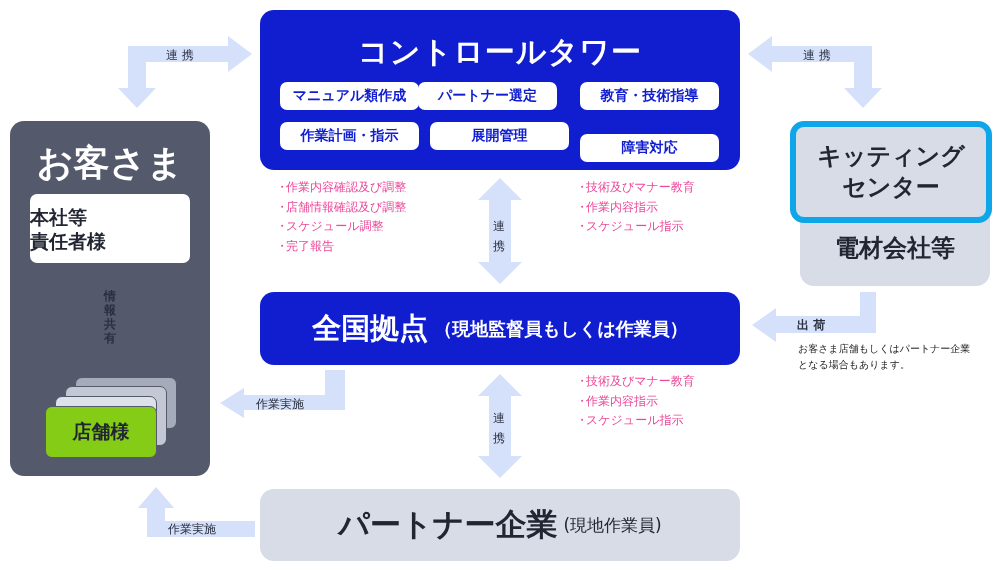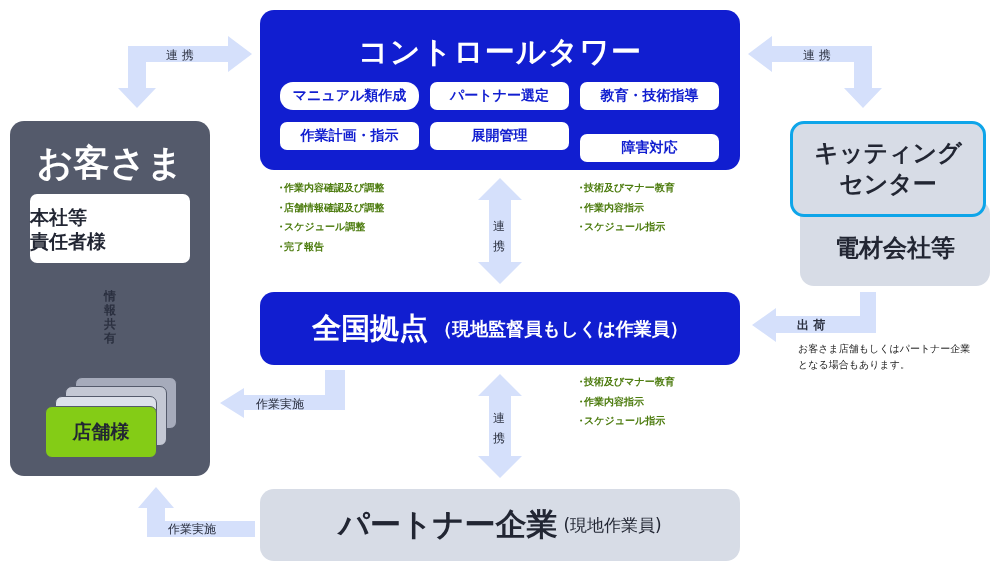--- a/index.html
+++ b/index.html
@@ -4,30 +4,30 @@
 <style>
   html,body{margin:0;padding:0;background:#ffffff;}
   body{width:1000px;height:571px;position:relative;overflow:hidden;
        font-family:"DejaVu Sans","Liberation Sans",sans-serif;color:#222633;}
   .abs{position:absolute;}
   .blue{background:#111ed0;color:#fff;}
   .ctl{left:260px;top:10px;width:480px;height:160px;border-radius:14px;}
   .ctl-title{position:absolute;left:0;right:0;top:22px;text-align:center;font-size:30px;font-weight:bold;letter-spacing:1px;}
   .pill{position:absolute;width:139px;height:28px;background:#fff;color:#111ed0;border-radius:7px;
         font-size:14px;font-weight:bold;display:flex;align-items:center;justify-content:center;}
-  .bullets{font-size:10px;line-height:19.5px;color:#4d7c0f;font-weight:bold;}
+  .bullets{font-size:12px;line-height:19.5px;color:#ec4899;font-weight:normal;}
   .bullets div::before{content:"・";margin-right:-2px;}
   .arrow-label{font-size:12px;color:#2a2f3f;}
   .customer{left:10px;top:121px;width:200px;height:355px;background:#545a6b;border-radius:14px;}
   .cust-title{position:absolute;left:0;right:0;top:18px;text-align:center;color:#fff;font-size:36px;font-weight:bold;}
   .hq{position:absolute;left:20px;top:73px;width:160px;height:69px;background:#fff;border-radius:7px;
       font-size:19px;font-weight:bold;text-align:center;line-height:24px;display:flex;align-items:flex-start;justify-content:center;flex-direction:column;}
   .card{position:absolute;border-radius:7px;}
   .kit{left:790px;top:121px;width:190px;height:90px;background:#d7dce6;border-radius:14px;
-       font-size:24px;font-weight:bold;display:flex;flex-direction:column;align-items:center;justify-content:center;line-height:31px;z-index:2;border:3px solid #0ea5e9;}
+       font-size:24px;font-weight:bold;display:flex;flex-direction:column;align-items:center;justify-content:center;line-height:31px;z-index:2;border:6px solid #0ea5e9;}
   .den{left:800px;top:200px;width:190px;height:86px;background:#d7dce6;border-radius:14px;
        font-size:24px;font-weight:bold;display:flex;align-items:center;justify-content:center;padding-top:10px;box-sizing:border-box;}
   .zenkoku{left:260px;top:292px;width:480px;height:73px;border-radius:14px;display:flex;align-items:center;justify-content:center;}
   .zenkoku .big{font-size:29px;font-weight:bold;}
   .zenkoku .small{font-size:18px;font-weight:bold;margin-left:6px;}
   .partner{left:260px;top:489px;width:480px;height:72px;background:#d7dce6;border-radius:14px;display:flex;align-items:center;justify-content:center;}
   .partner .big{font-size:31px;font-weight:bold;color:#222633;}
   .partner .small{font-size:17px;margin-left:6px;color:#222633;}
   .note{font-size:10px;line-height:16px;color:#222;}
   svg{position:absolute;overflow:visible;}
@@ -63,22 +63,22 @@
 <div class="abs arrow-label" style="left:493px;top:408px;line-height:20px;">
   <div>連</div>
   <div>携</div>
 </div>
 <div class="abs arrow-label" style="left:256px;top:396px;">作業実施</div>
 <div class="abs arrow-label" style="left:168px;top:521px;">作業実施</div>
 <div class="abs arrow-label" style="left:797px;top:317px;font-weight:bold;">出 荷</div>
 
 <div class="abs blue ctl">
   <div class="ctl-title">コントロールタワー</div>
-  <div class="pill" style="left:20px;top:72px;border-radius:13px;">マニュアル類作成</div>
-  <div class="pill" style="left:170px;top:72px;">パートナー選定</div>
+  <div class="pill" style="left:20px;top:72px;">マニュアル類作成</div>
+  <div class="pill" style="left:158px;top:72px;">パートナー選定</div>
   <div class="pill" style="left:320px;top:72px;">教育・技術指導</div>
   <div class="pill" style="left:20px;top:112px;">作業計画・指示</div>
   <div class="pill" style="left:170px;top:112px;">展開管理</div>
   <div class="pill" style="left:320px;top:124px;font-family:Liberation Mono, monospace;">障害対応</div>
 </div>
 
 <div class="abs bullets" style="left:276px;top:178px;">
   <div>作業内容確認及び調整</div>
   <div>店舗情報確認及び調整</div>
   <div>スケジュール調整</div>

